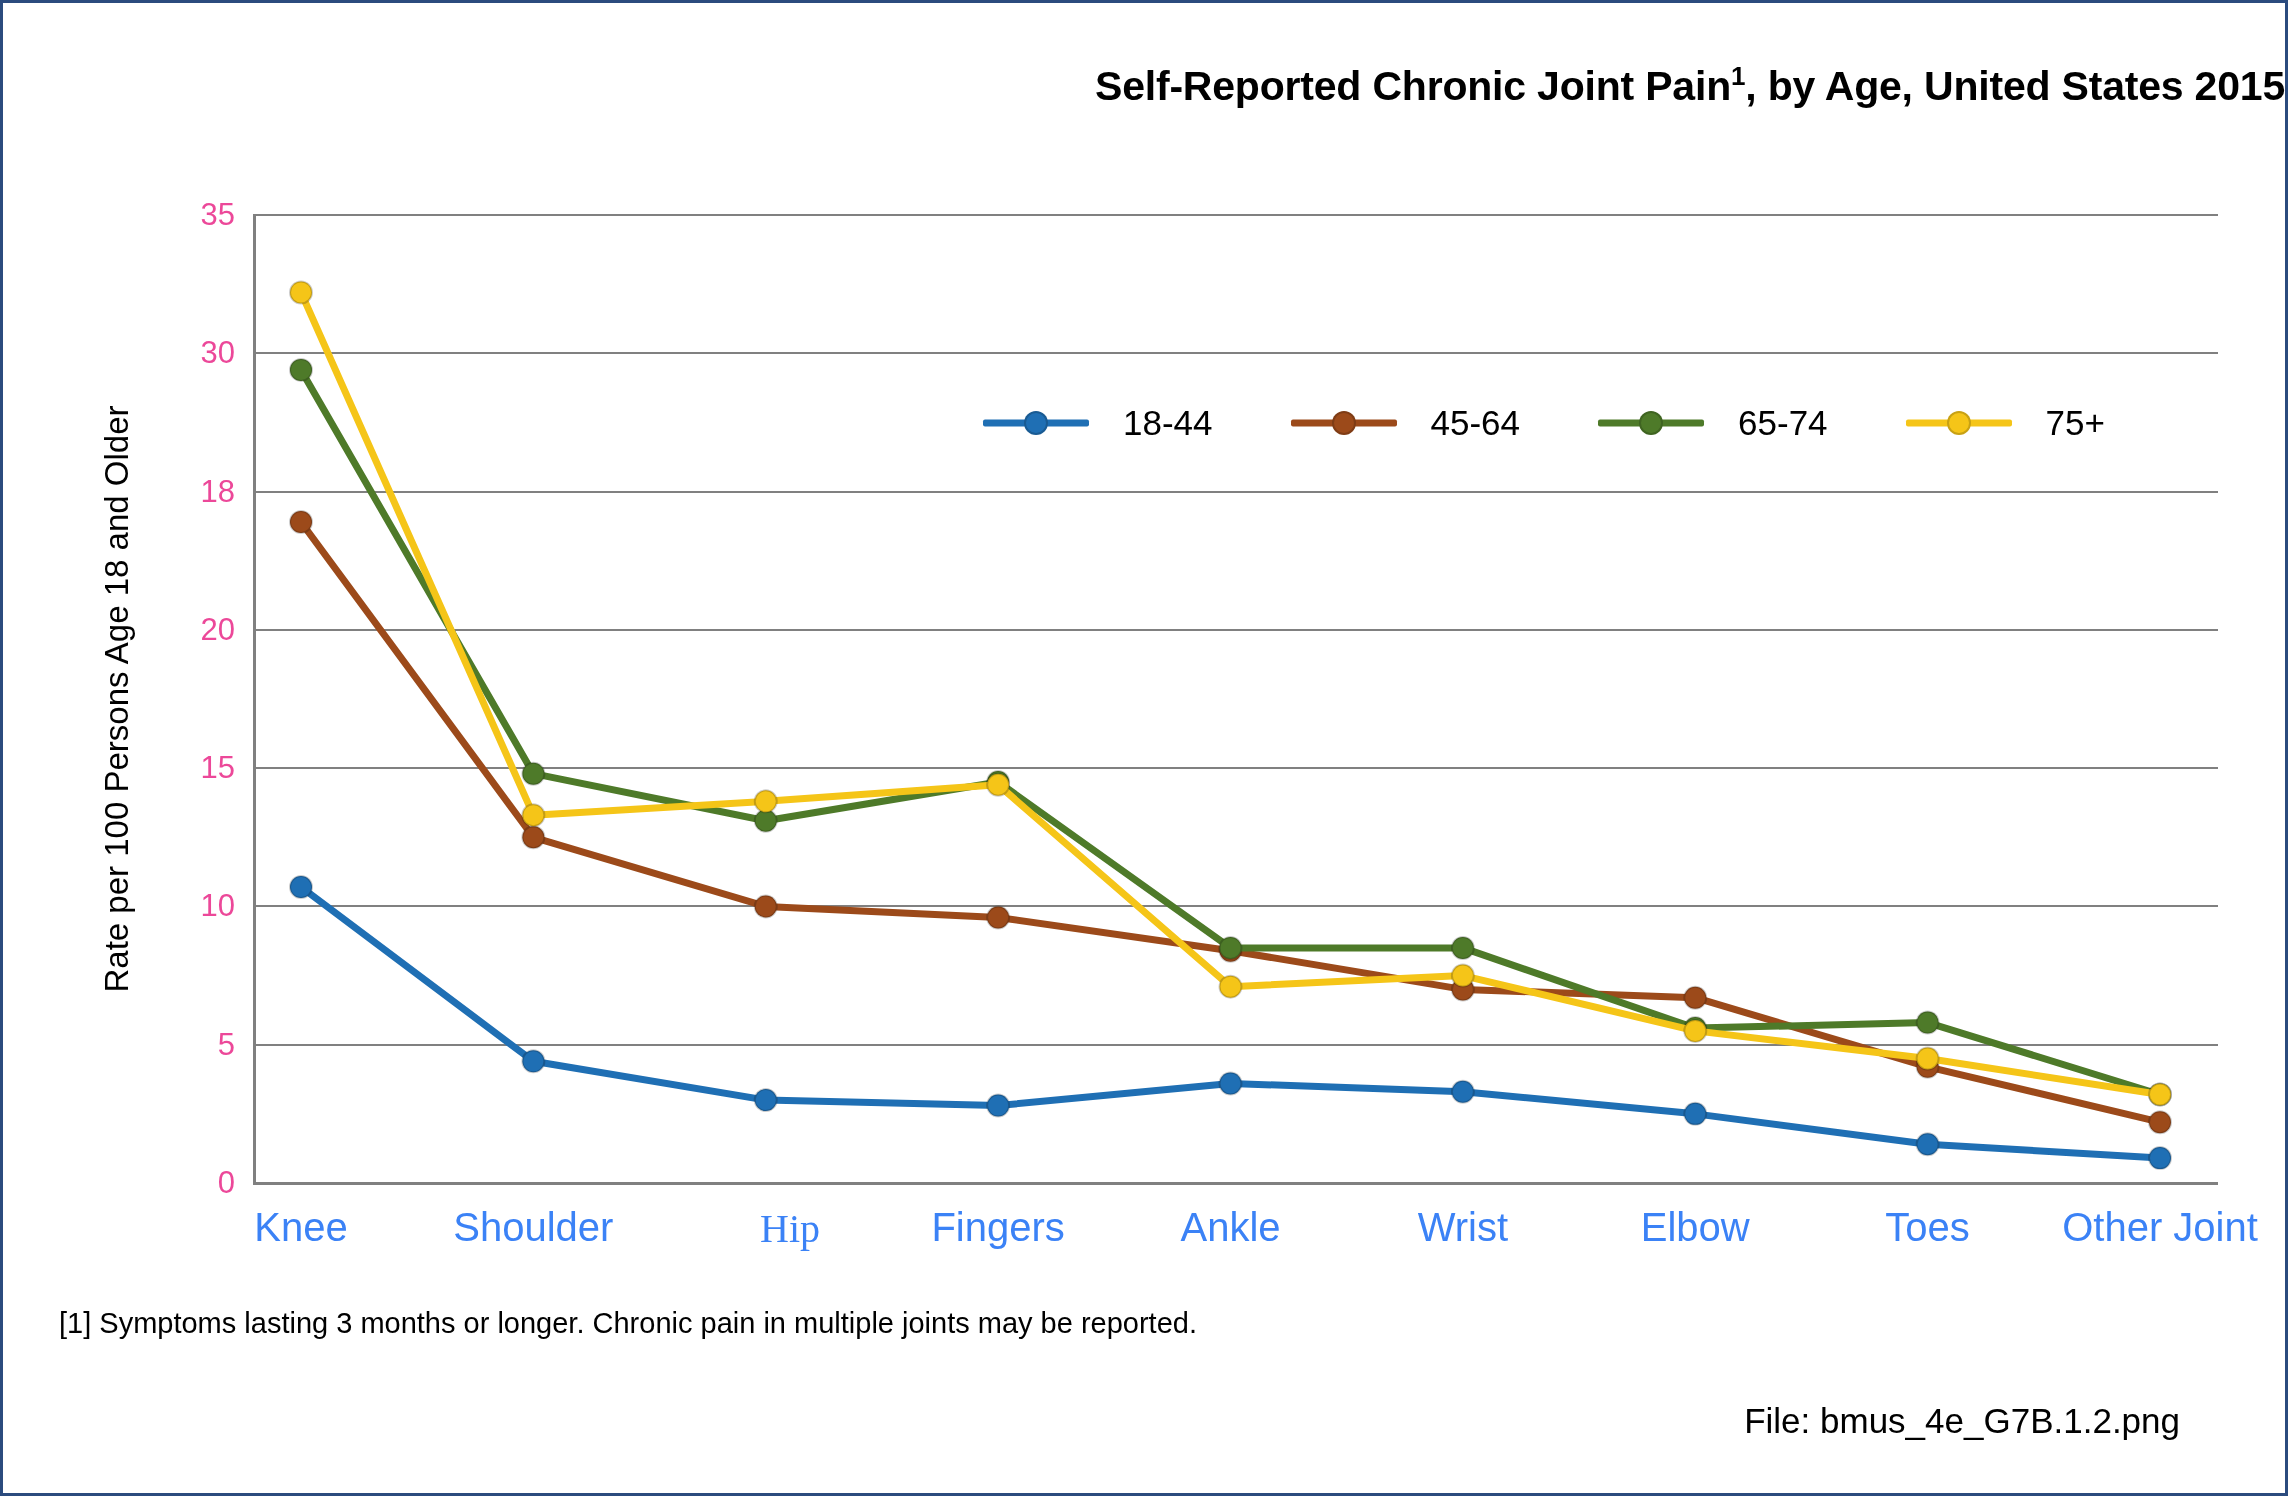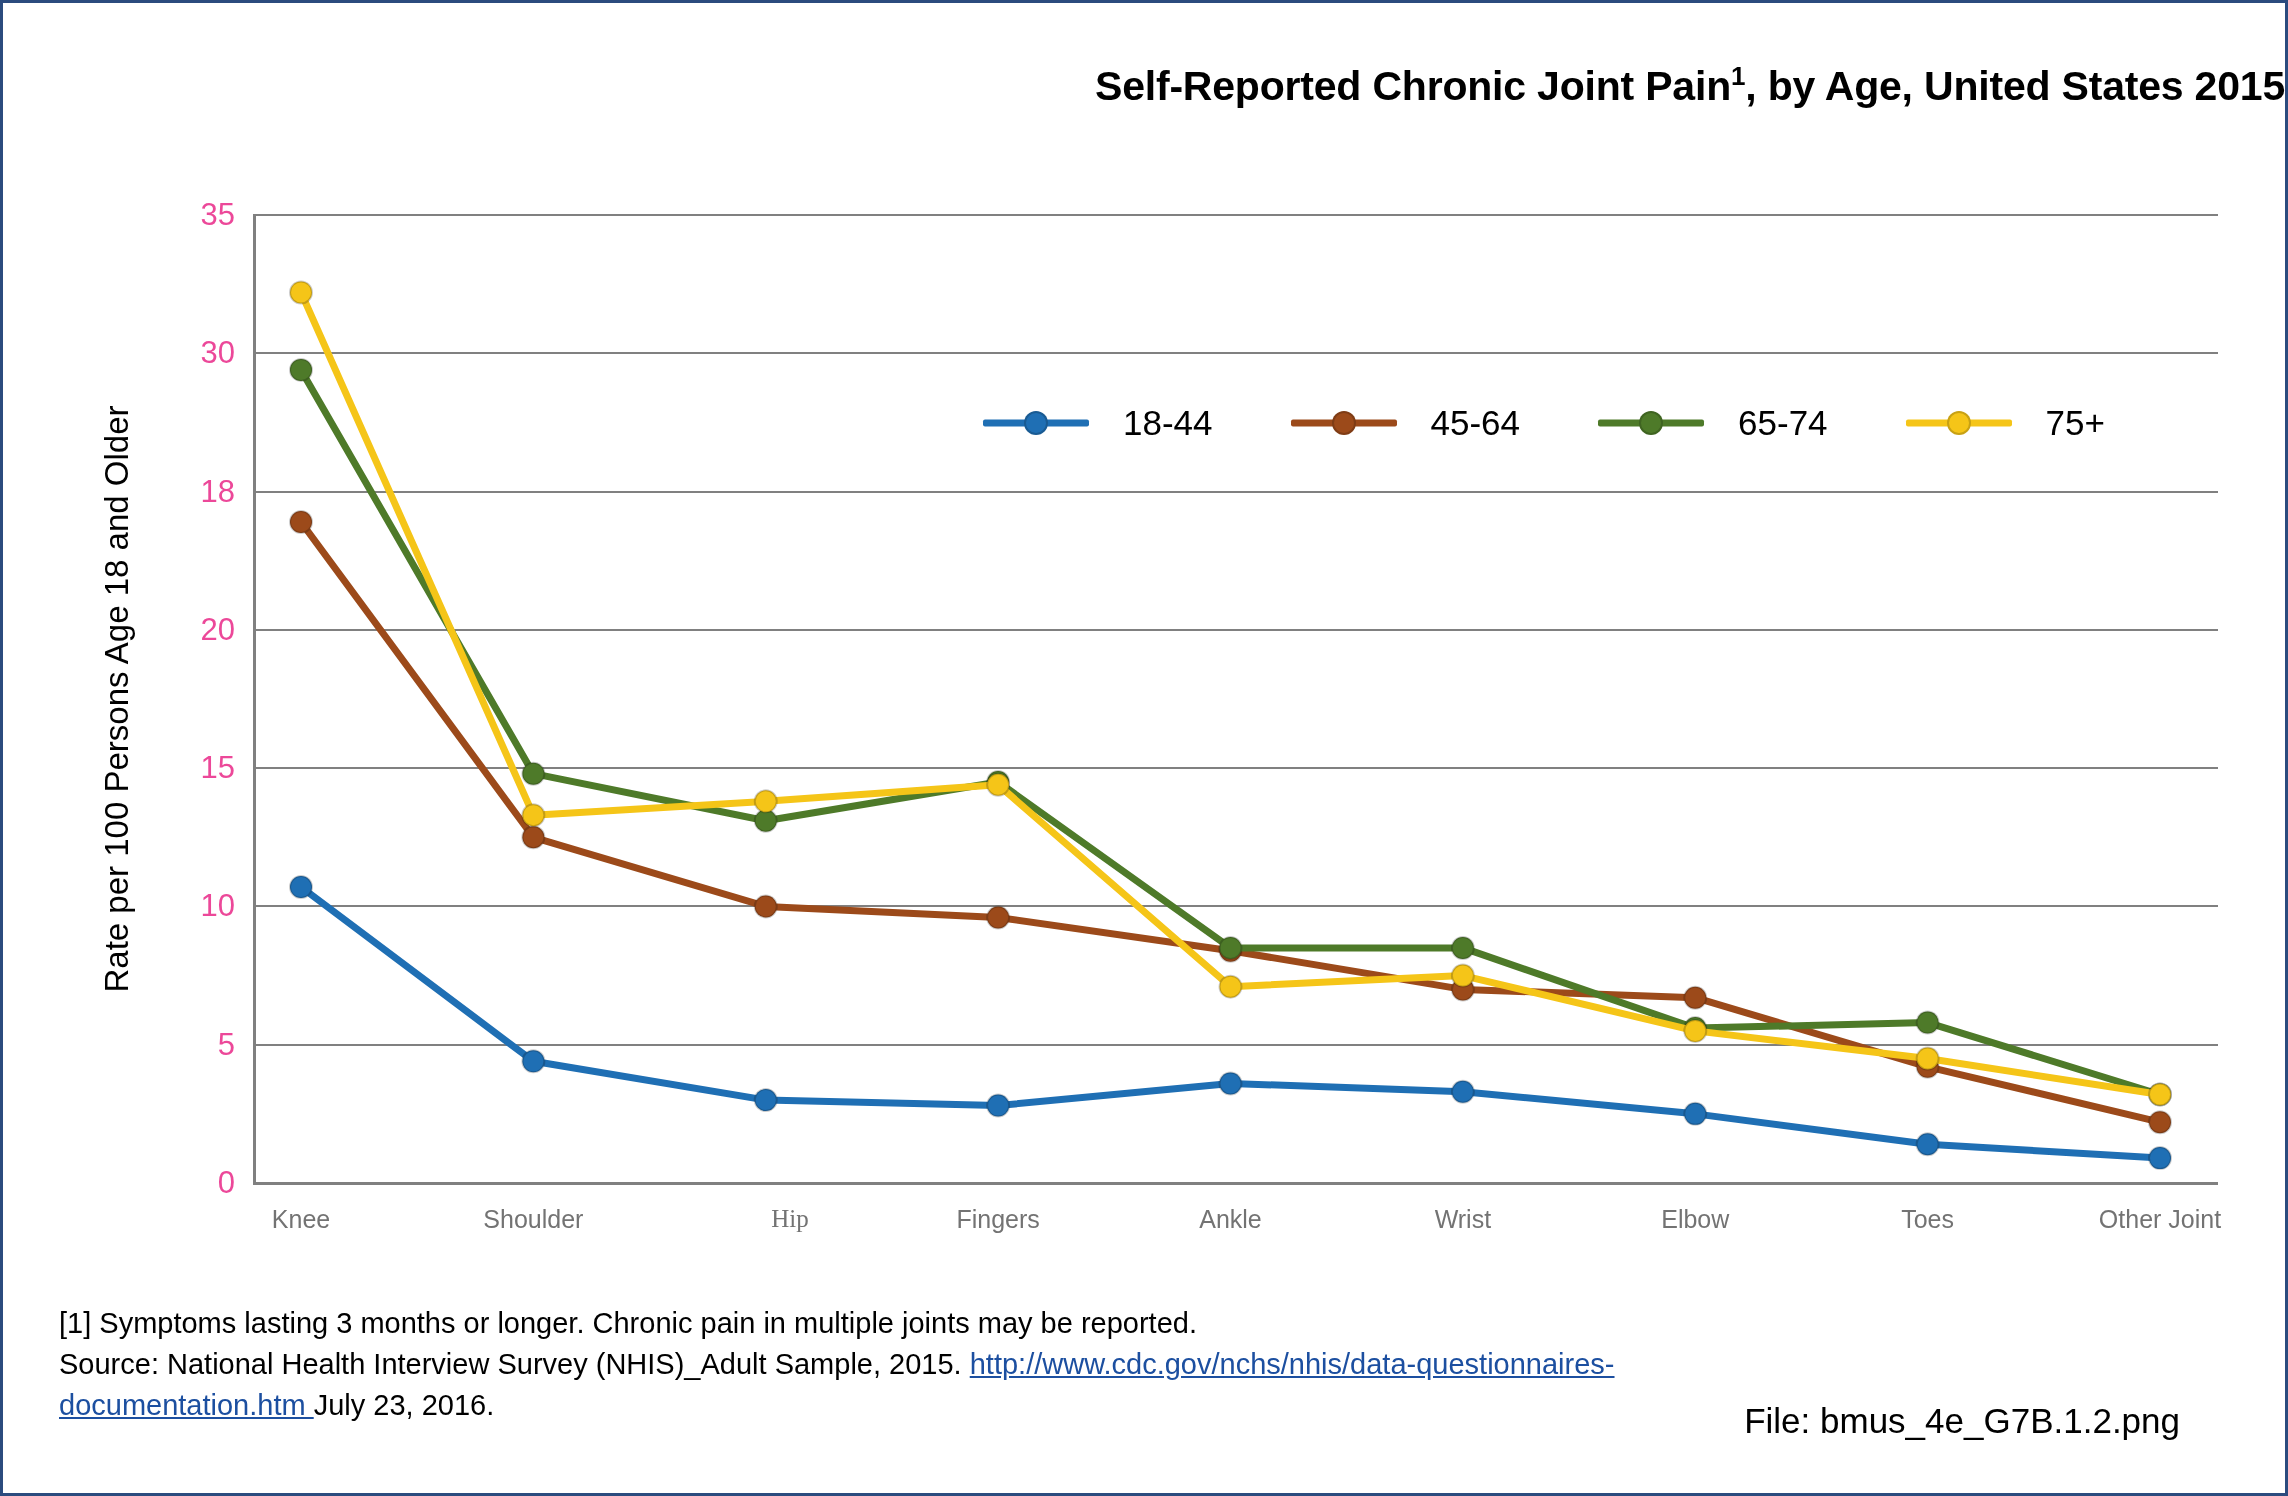--- a/index.html
+++ b/index.html
@@ -66,22 +66,22 @@
     right: calc(100% + 18px);
     transform: translateY(-50%);
     font-size: 31px;
     color: #ec4899;
     white-space: nowrap;
   }
   .x-tick-label {
     position: absolute;
     top: calc(100% + 22px);
     transform: translateX(-50%);
-    font-size: 25px;
-    color: #737373;
+    font-size: 40px;
+    color: #3b82f6;
     white-space: nowrap;
   }
   #y-axis-title {
     position: absolute;
     left: 92px;
     top: 212px;
     height: 968px;
     width: 44px;
     display: flex;
     align-items: center;
@@ -288,20 +288,17 @@
         <span class="legend-swatch">
           <span class="bar" style="background: rgb(245, 197, 24);"></span>
           <span class="dot" style="background: rgb(245, 197, 24);"></span>
         </span>
         <span class="legend-label">75+</span>
       </div>
     </div>
 
   <div id="footnotes">
     <div>[1] Symptoms lasting 3 months or longer. Chronic pain in multiple joints may be reported.</div>
-    <div>
-      <span>Source: National Health Interview Survey (NHIS)_Adult Sample, 2015.  </span><a href="#">http://www.cdc.gov/nchs/nhis/data-questionnaires-documentation.htm </a><span>July 23, 2016.</span>
-    </div>
   </div>
 
   <div id="file-label">File: bmus_4e_G7B.1.2.png</div>
 
 </div>
 
 </body></html>

